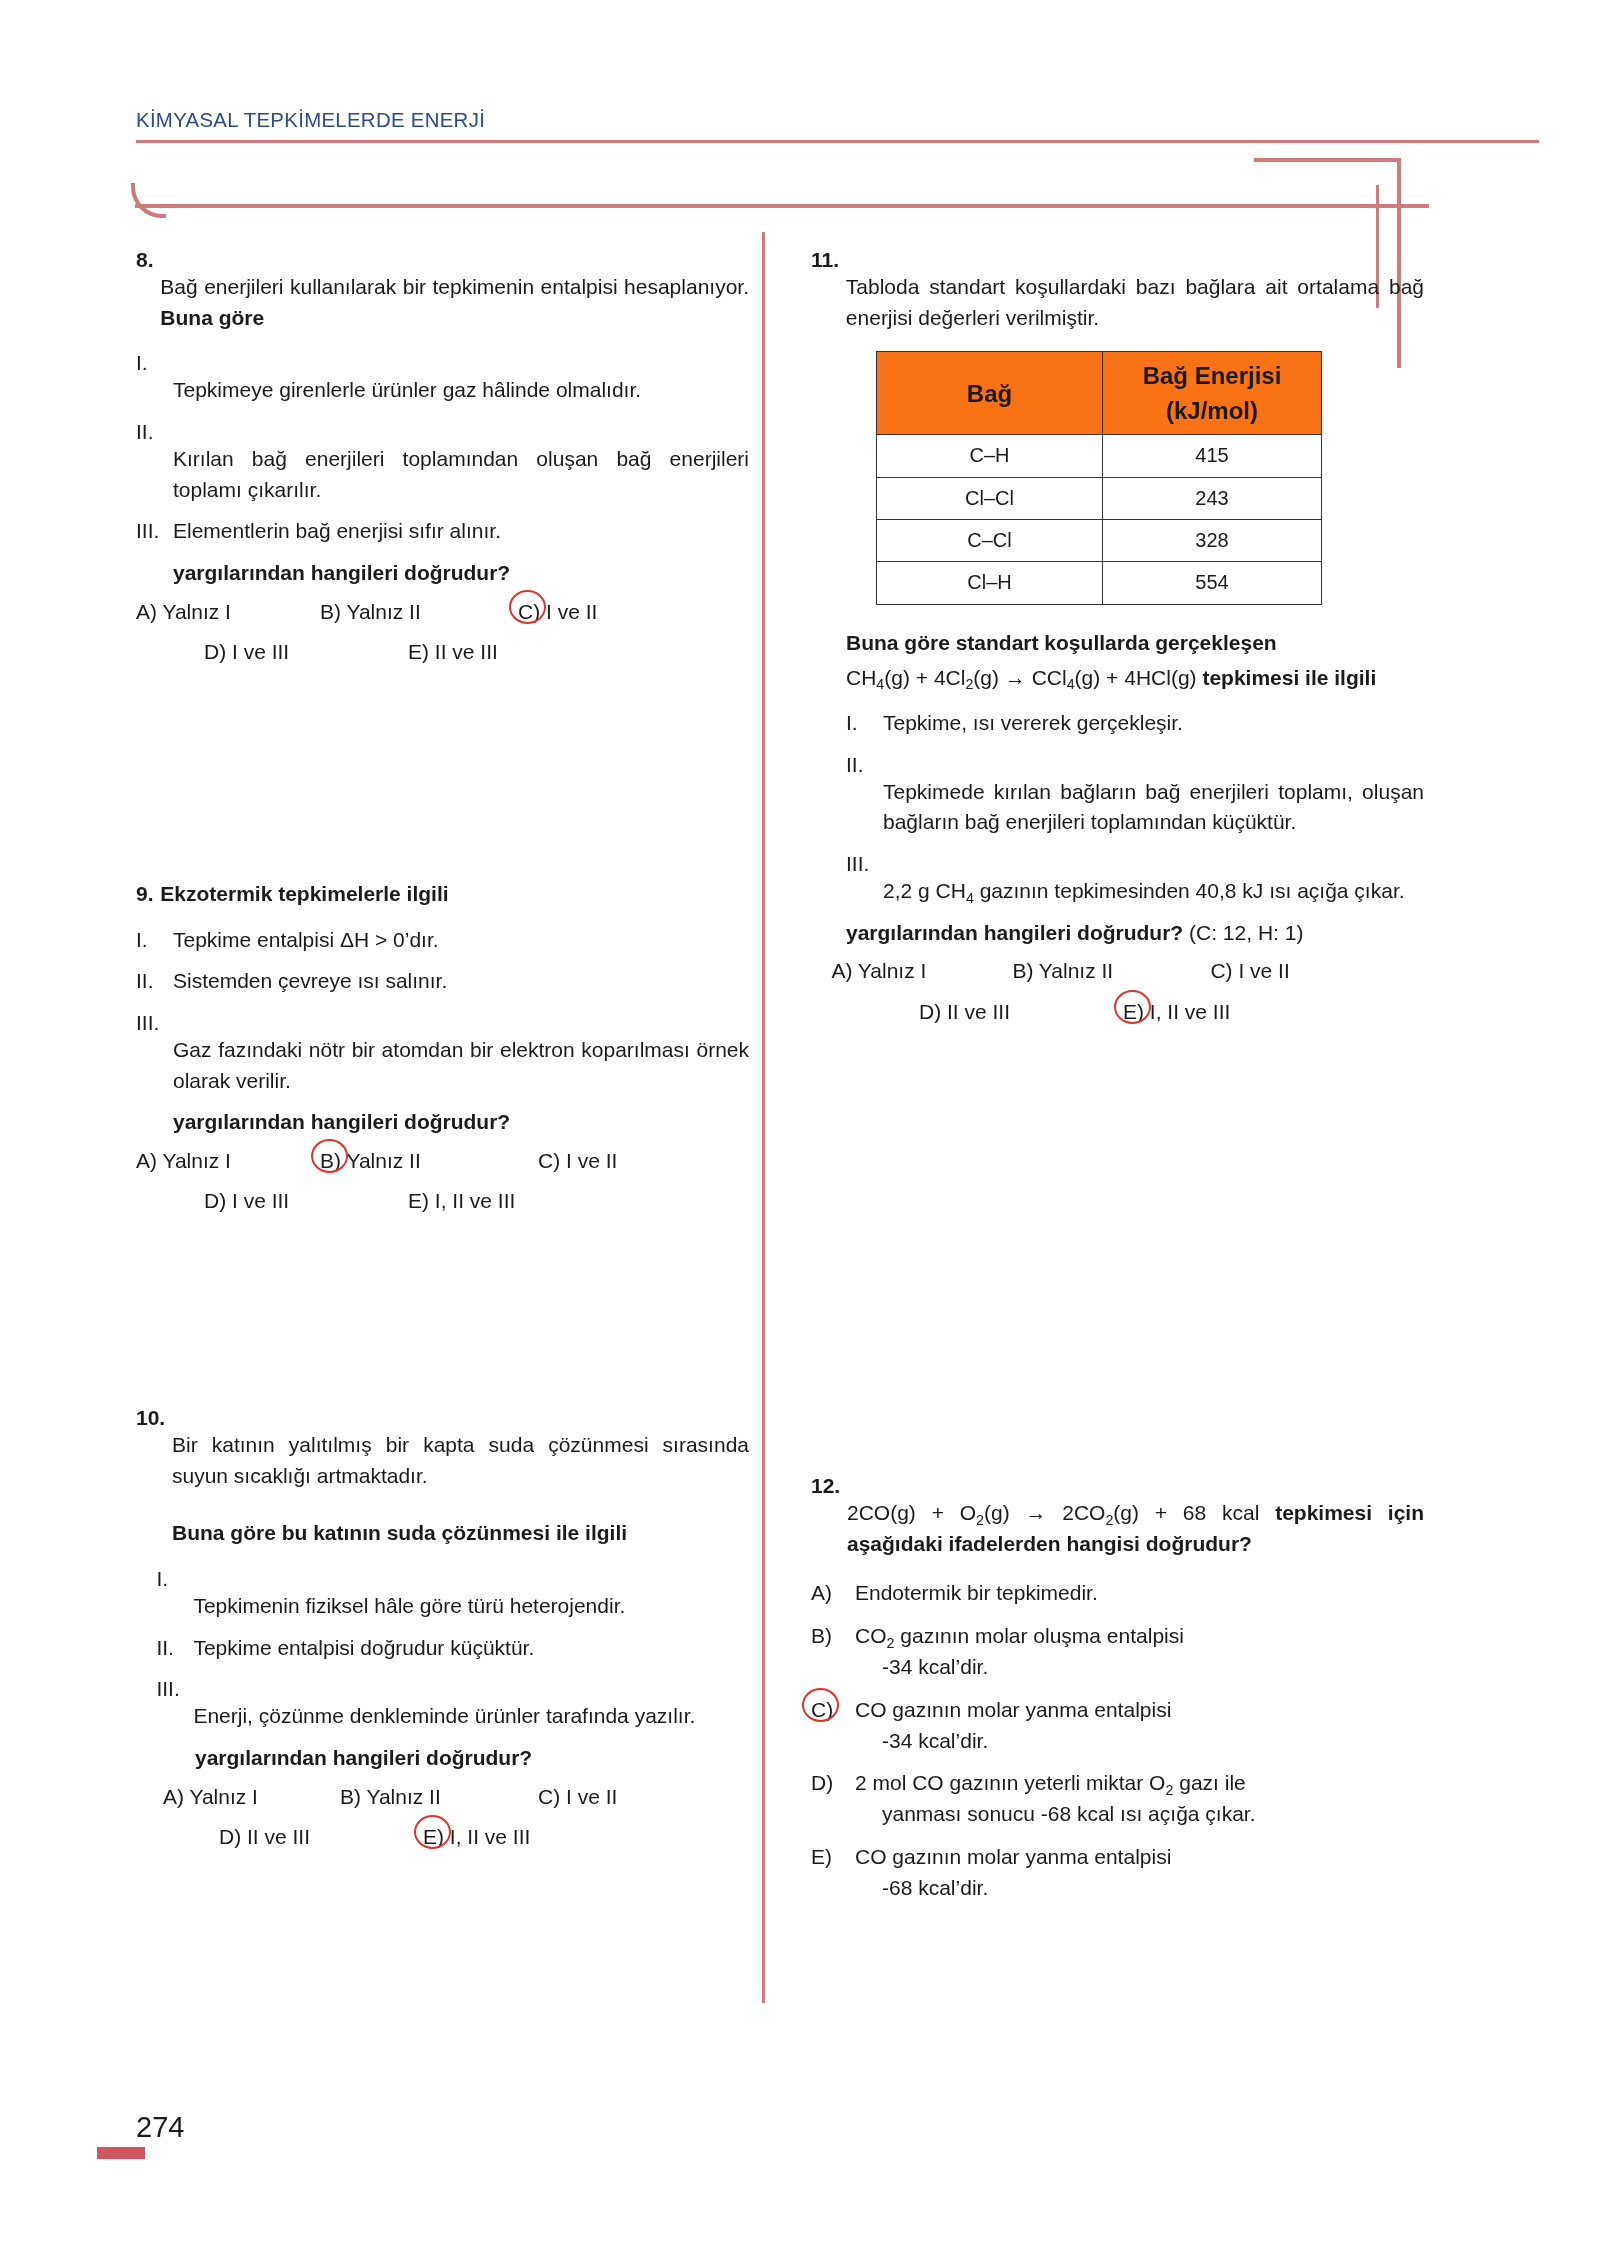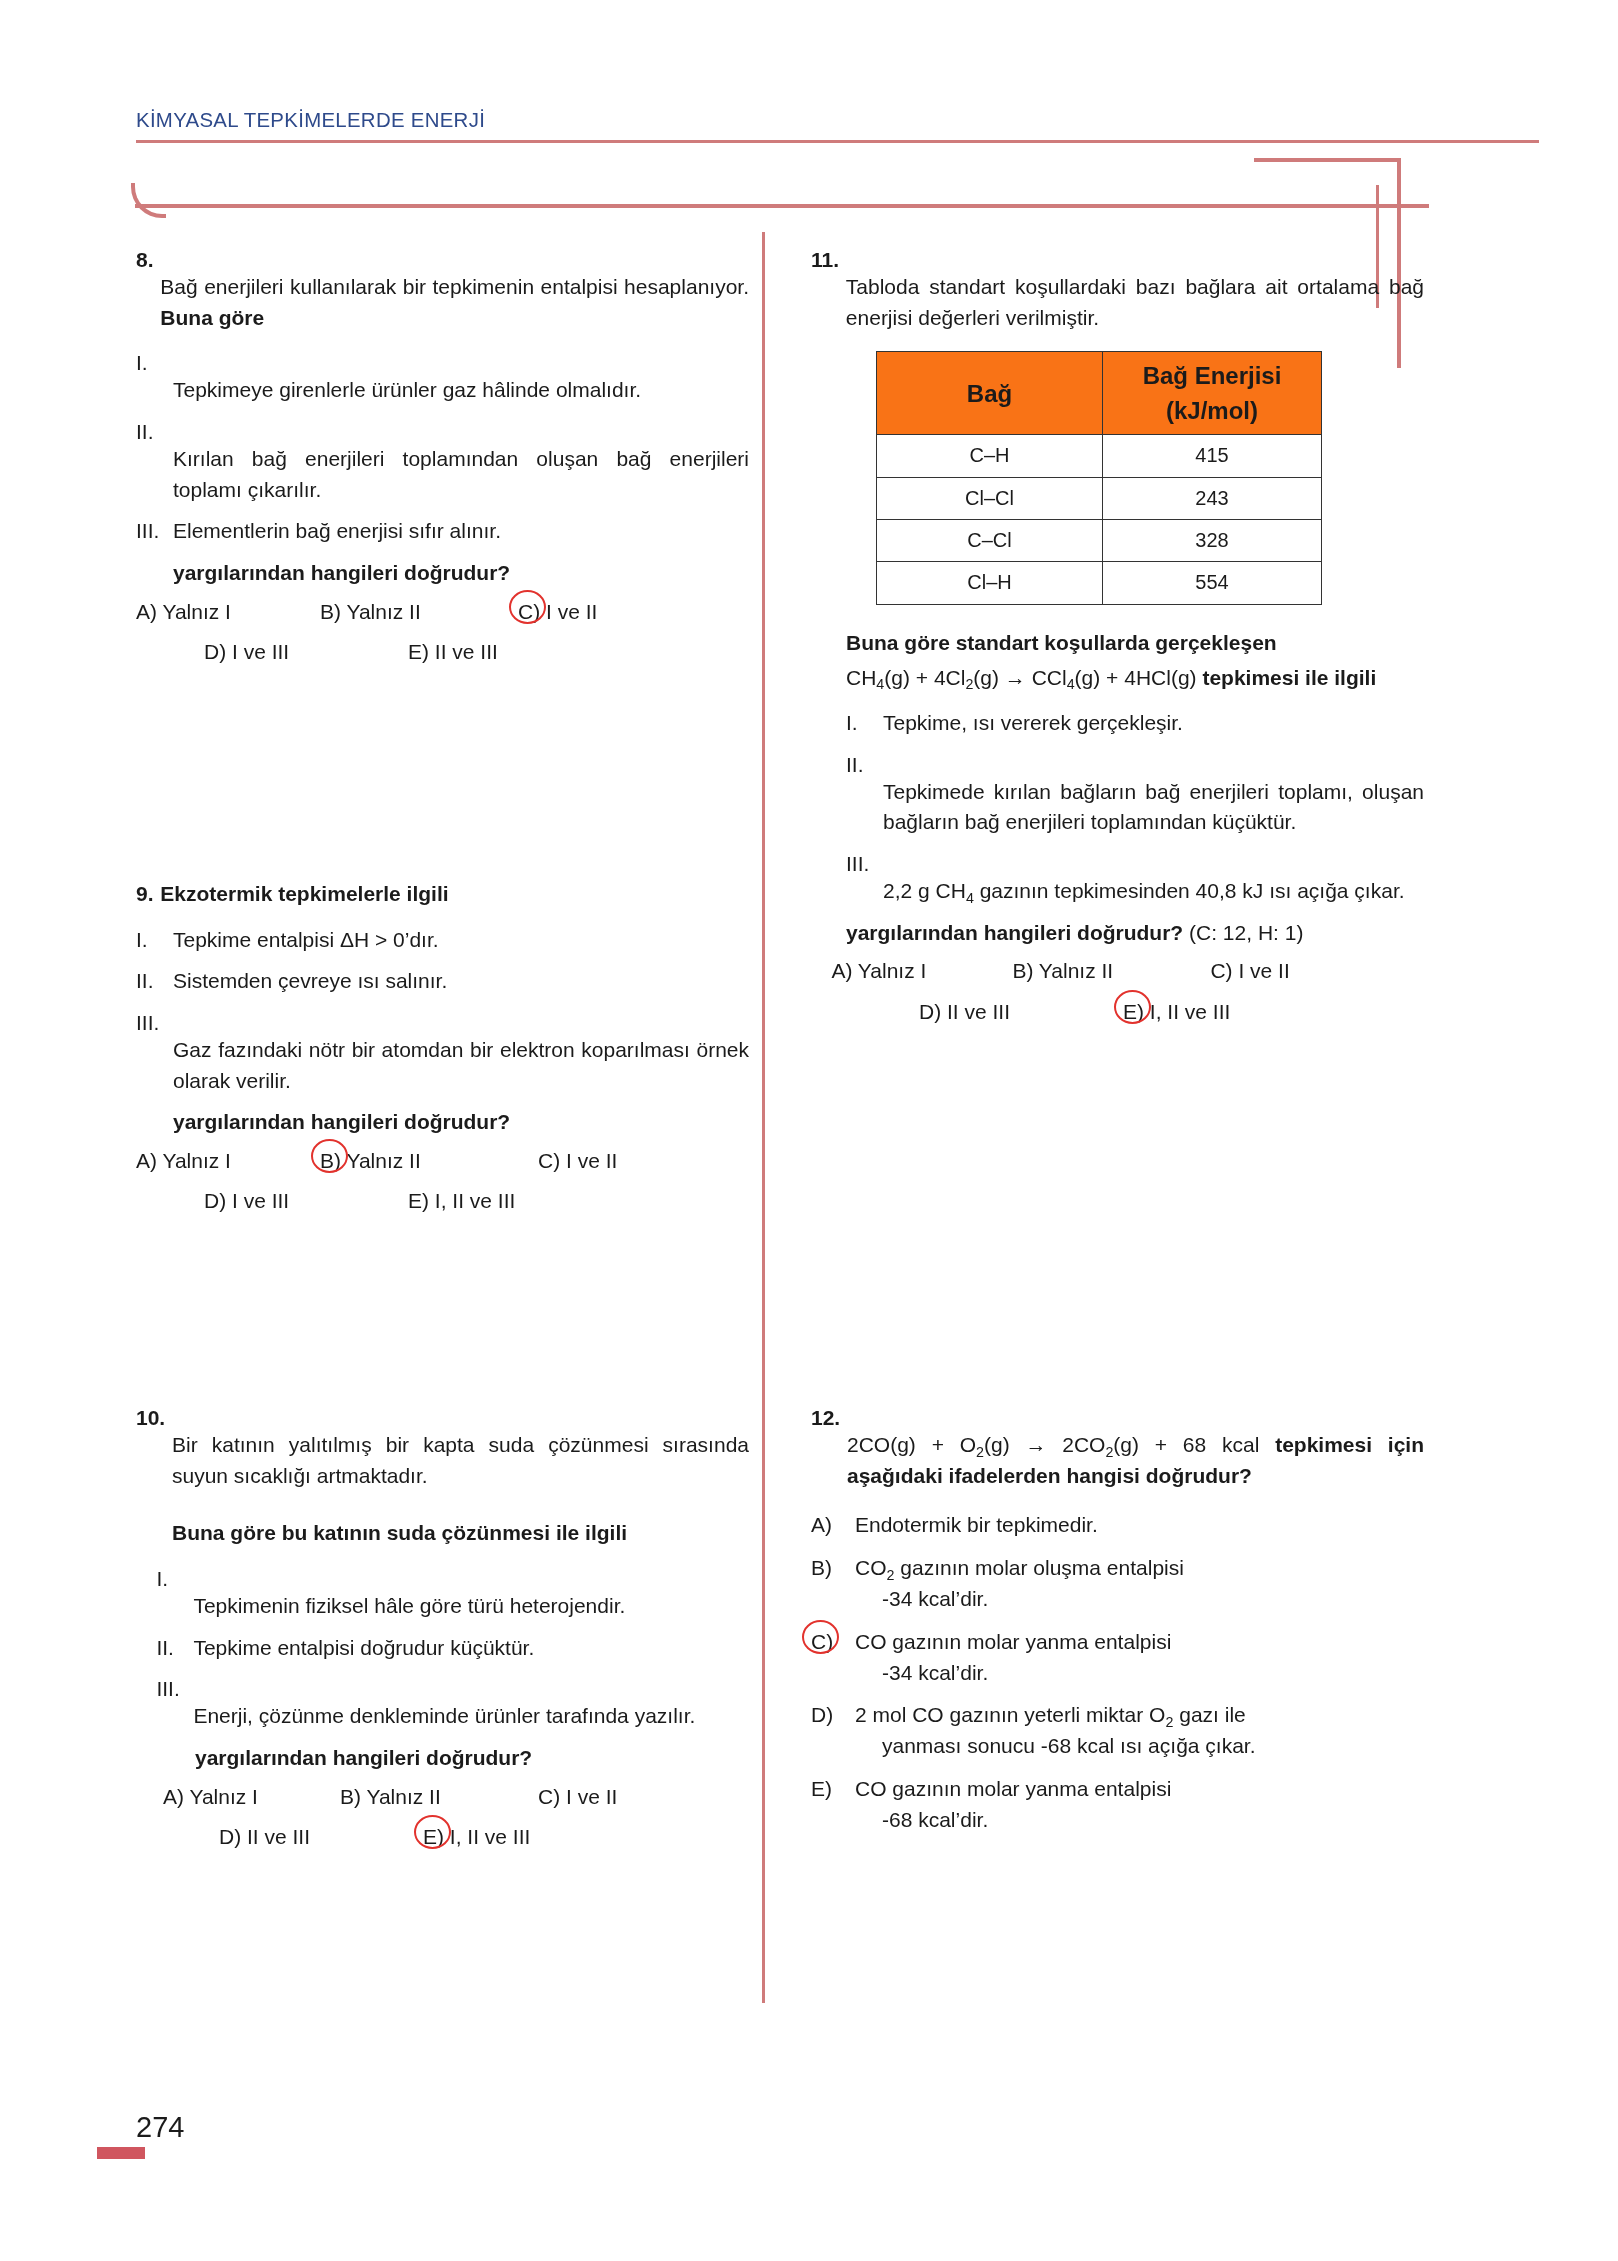--- a/index.html
+++ b/index.html
@@ -291,21 +291,21 @@
         <span class="opt" style="width:198px;"><span class="lt">B)</span><span> Yalnız II</span></span>
         <span class="opt"><span class="lt">C)</span><span> I ve II</span></span>
       </div>
       <div class="opt-row" style="margin-left:108px;">
         <span class="opt" style="width:204px;"><span class="lt">D)</span><span> II ve III</span></span>
         <span class="opt circled"><span class="lt">E)</span><span> I, II ve III</span></span>
       </div>
     </div>
   </div>
 
-  <div class="q" id="q12" style="left:811px; top:1403px; width:613px;">
+  <div class="q" id="q12" style="left:811px; top:1471px; width:613px;">
     <div class="q-head">
       <span class="q-num">12.</span>
       <span class="q-body just"><span>2CO(g) + O<sub>2</sub>(g) → 2CO<sub>2</sub>(g) + 68 kcal </span><span class="bold">tepkimesi için aşağıdaki ifadelerden hangisi doğrudur?</span></span>
     </div>
 
     <div class="opts" style="margin-top:19px;">
 
       <div style="display:flex; margin-bottom:12.3px;">
         <span class="opt" style="flex:0 0 44px;"><span class="lt">A)</span></span>
         <span>Endotermik bir tepkimedir.</span>

